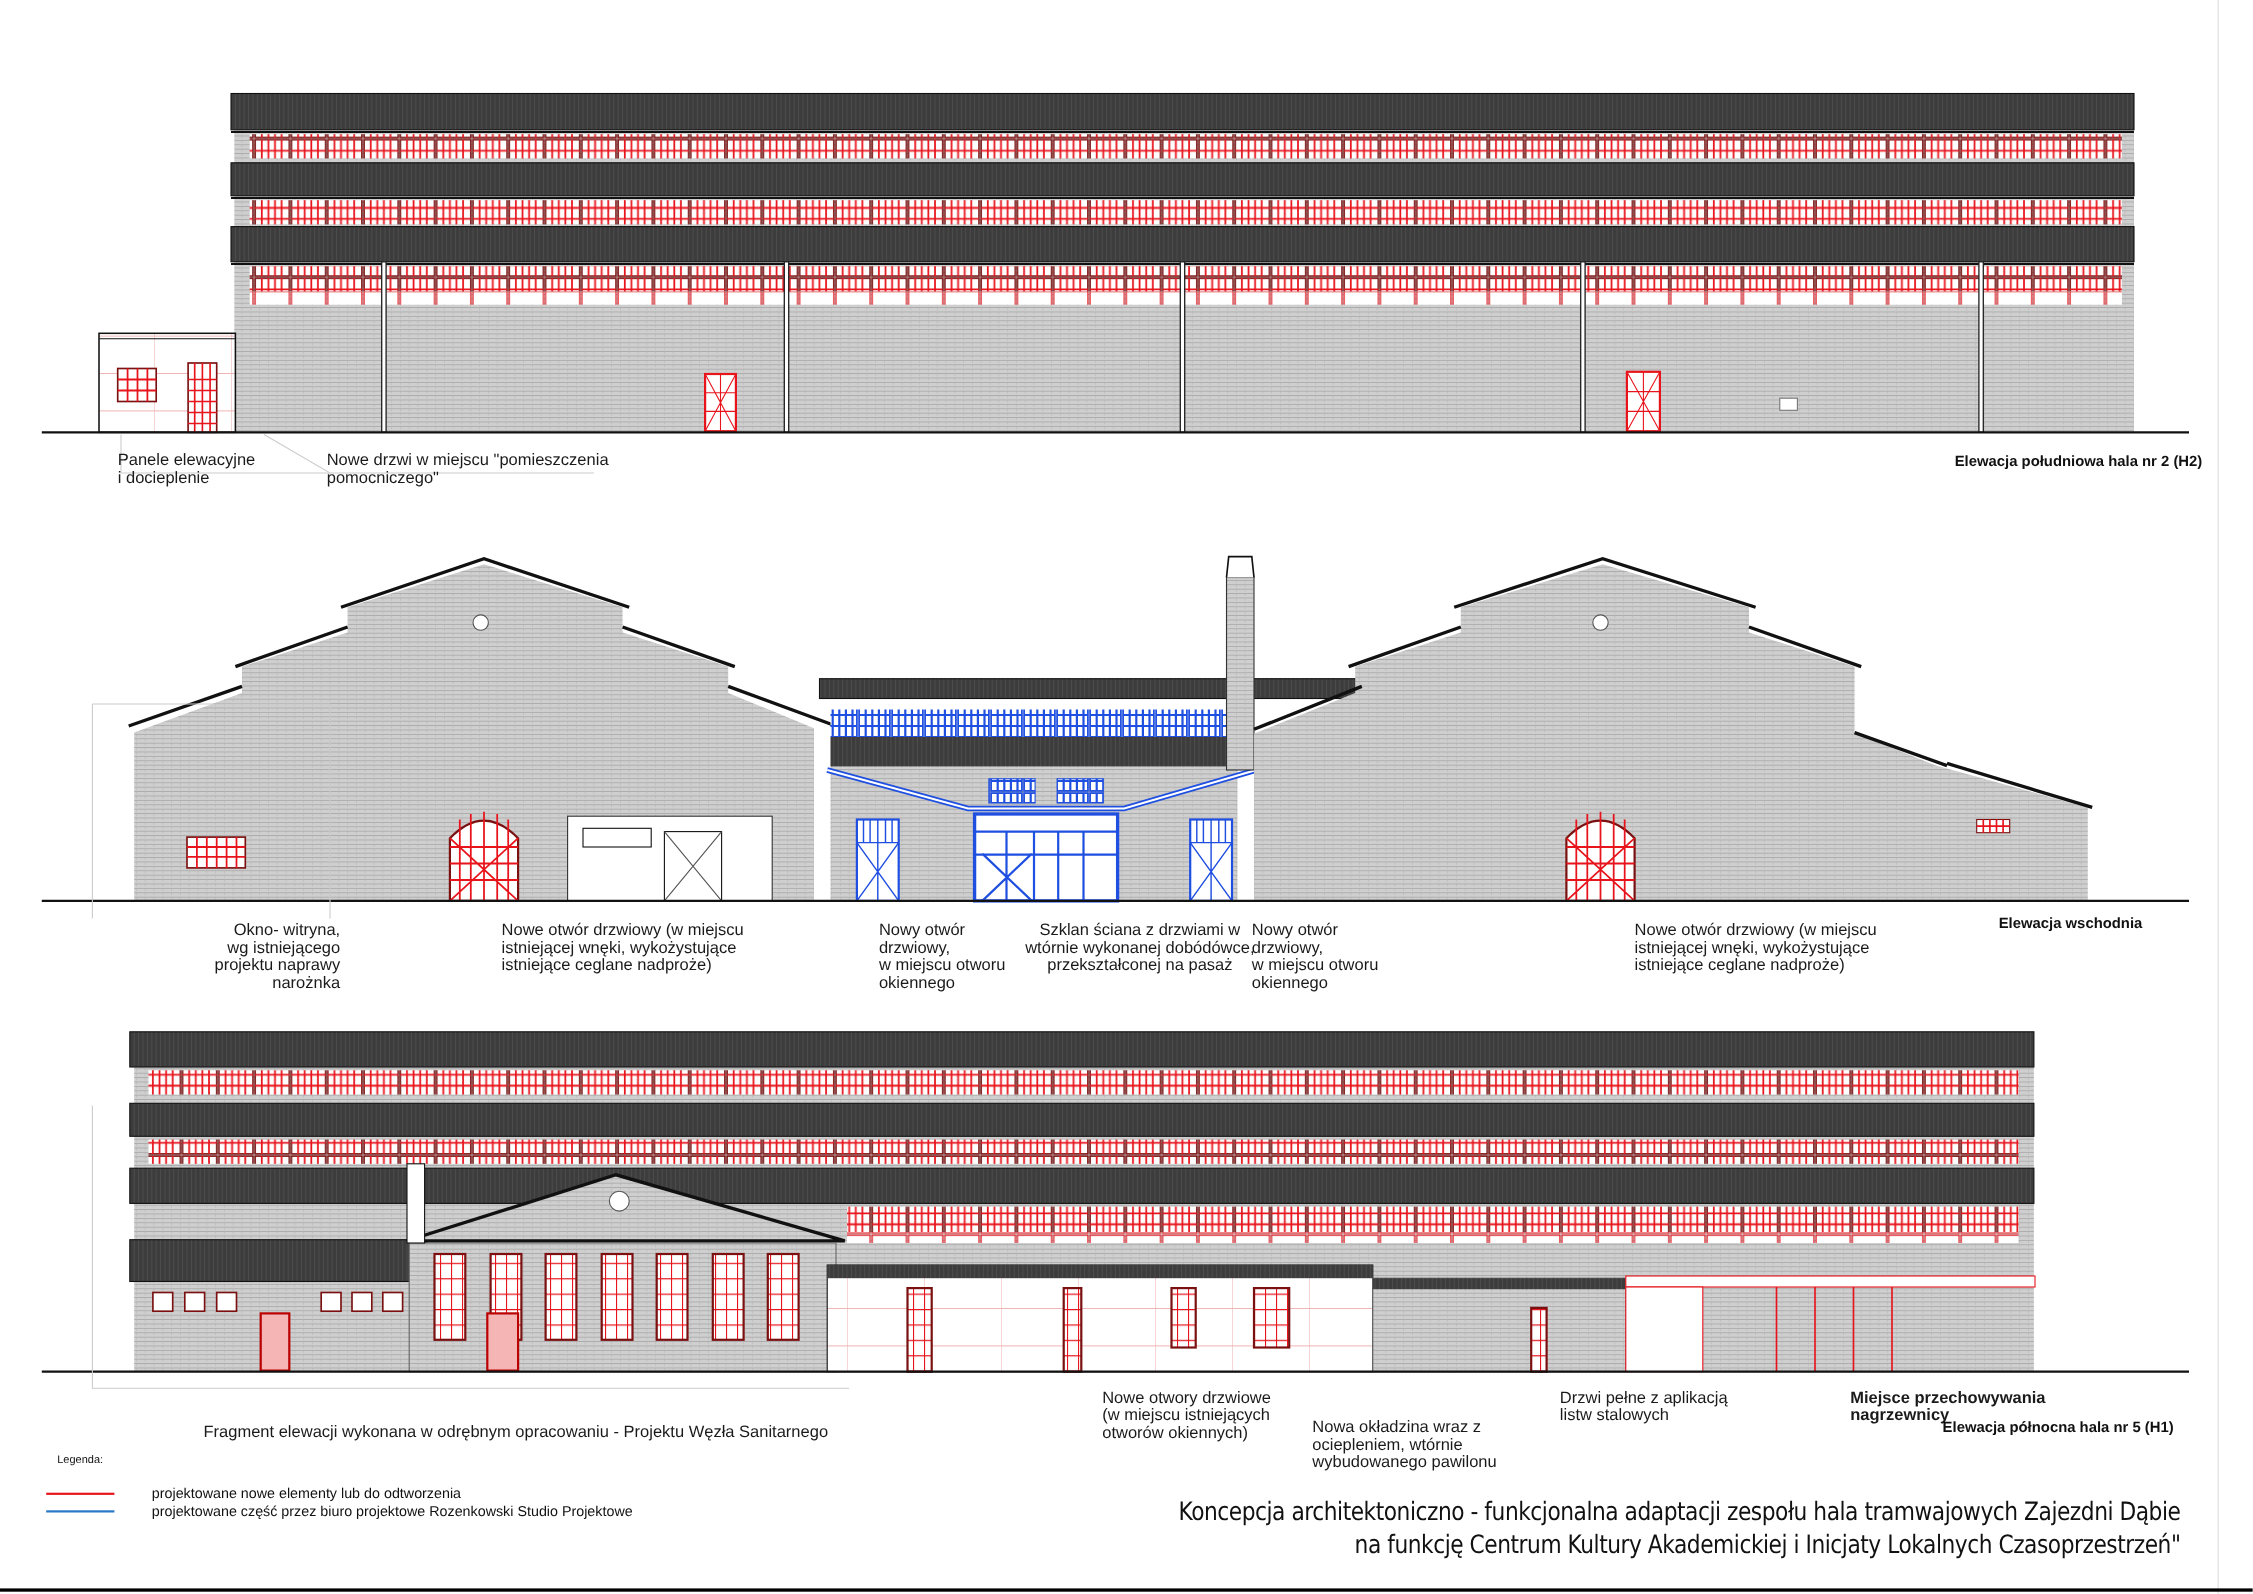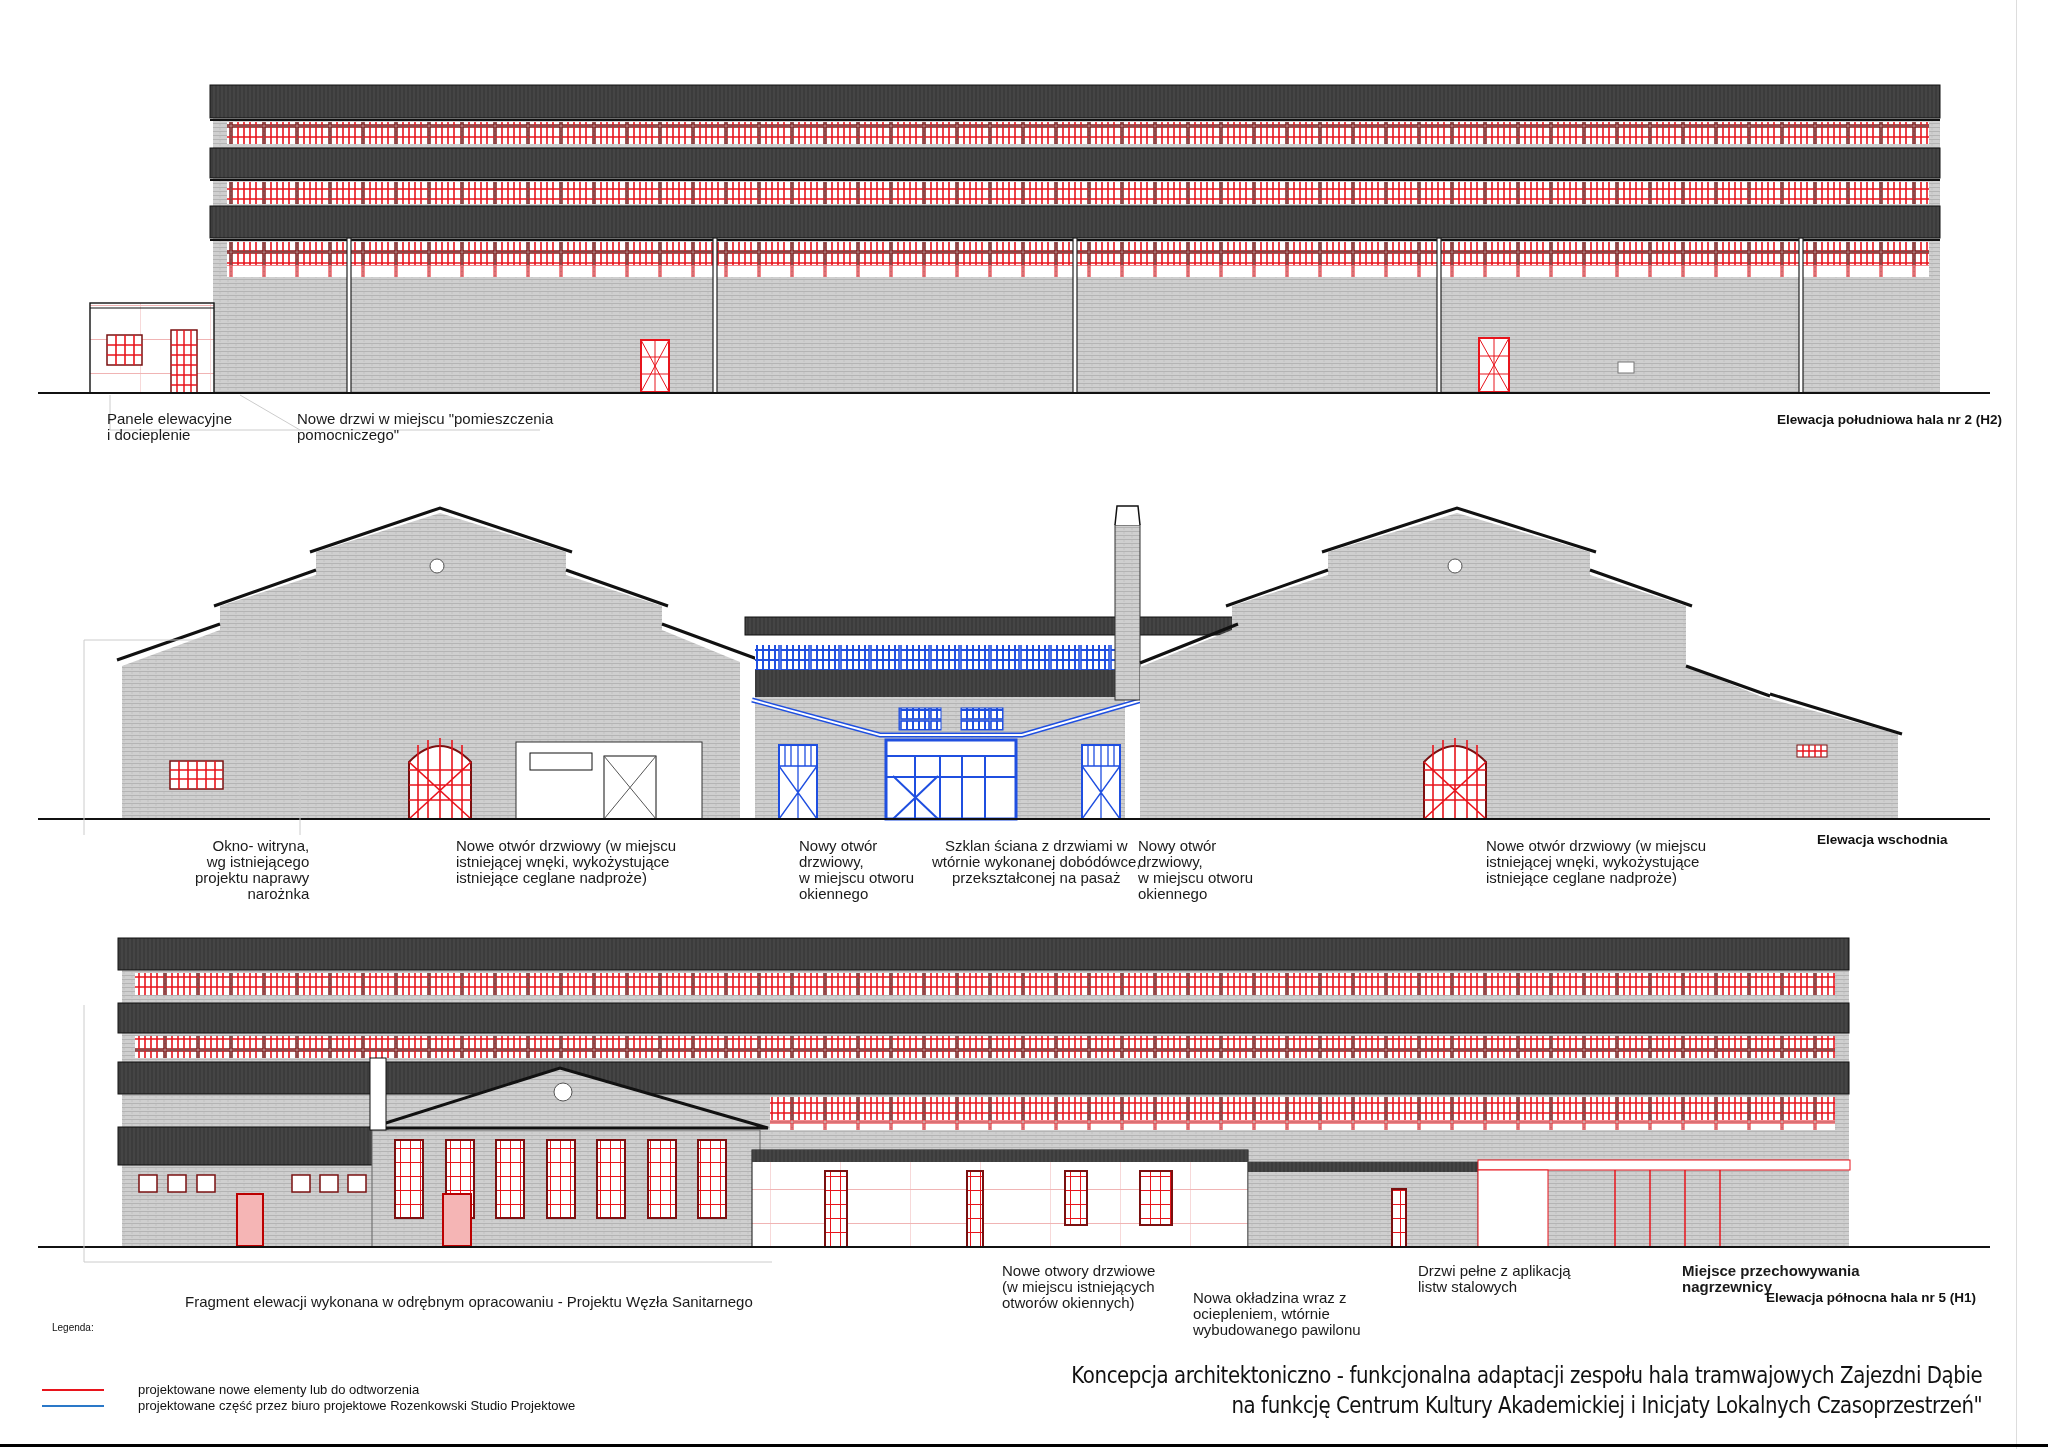--- a/index.html
+++ b/index.html
@@ -1,21 +1,21 @@
 <!DOCTYPE html>
 <html><head>
 <meta charset="utf-8">
 <style>
   html,body{margin:0;padding:0;background:#fff;}
   body{width:2048px;height:1449px;position:relative;overflow:hidden;font-family:"Liberation Sans",sans-serif;color:#111;}
   #drawing{position:absolute;left:0;top:0;width:2048px;height:1449px;}
   .lbl{position:absolute;font-size:15px;line-height:16px;white-space:pre-line;color:#1a1a1a;}
   .ttl{position:absolute;font-size:13.5px;font-weight:bold;color:#111;white-space:nowrap;}
   .legend-head{position:absolute;left:52px;top:1322px;font-size:10px;}
-  .legend-row{position:absolute;left:42px;font-size:13px;display:flex;align-items:center;gap:34px;margin-top:32px;}
+  .legend-row{position:absolute;left:42px;font-size:13px;display:flex;align-items:center;gap:34px;}
   .legend-line{width:62px;height:0;border-top:2px solid;}
   .project-title{position:absolute;right:66px;top:1360px;text-align:right;font-family:"DejaVu Sans",sans-serif;font-size:23px;line-height:30px;letter-spacing:-0.5px;transform:scaleX(0.86);transform-origin:right top;}
   .bottom-rule{position:absolute;left:0;top:1444px;width:2048px;height:3px;background:#000;}
   .right-edge{position:absolute;left:2016px;top:0;width:1px;height:1449px;background:#ddd;}
 </style>
 </head>
 <body>
 
 <svg id="drawing" viewBox="0 0 2048 1449" xmlns="http://www.w3.org/2000/svg">
   <defs>

